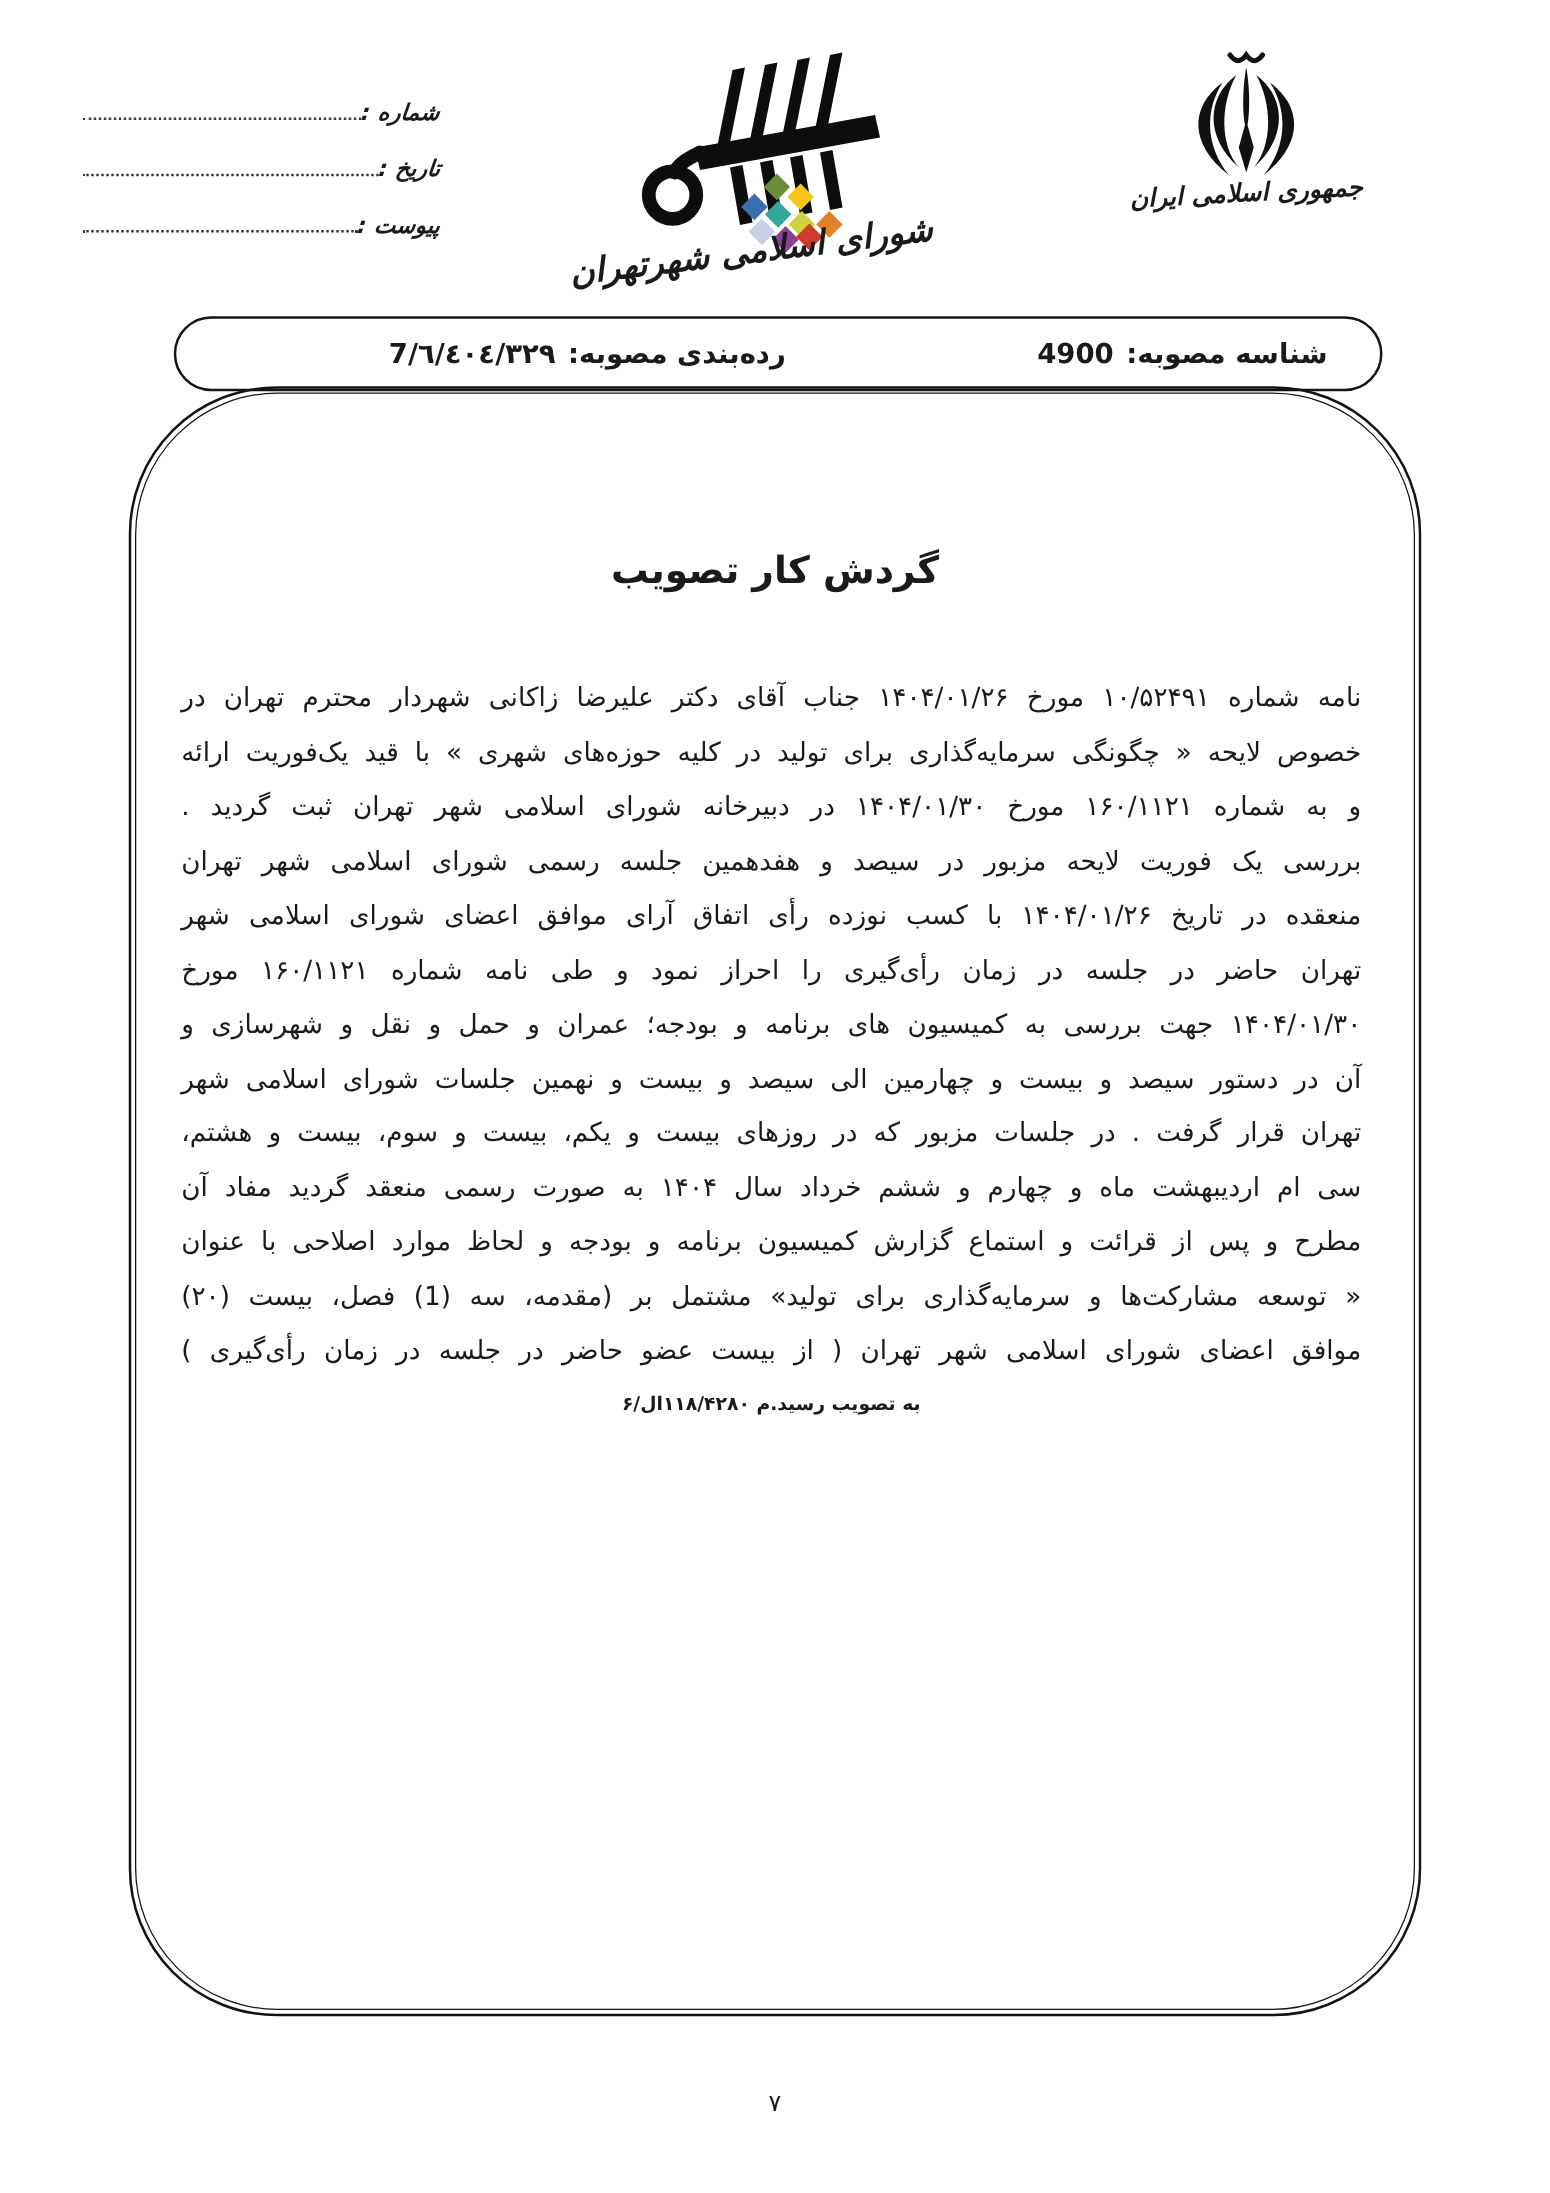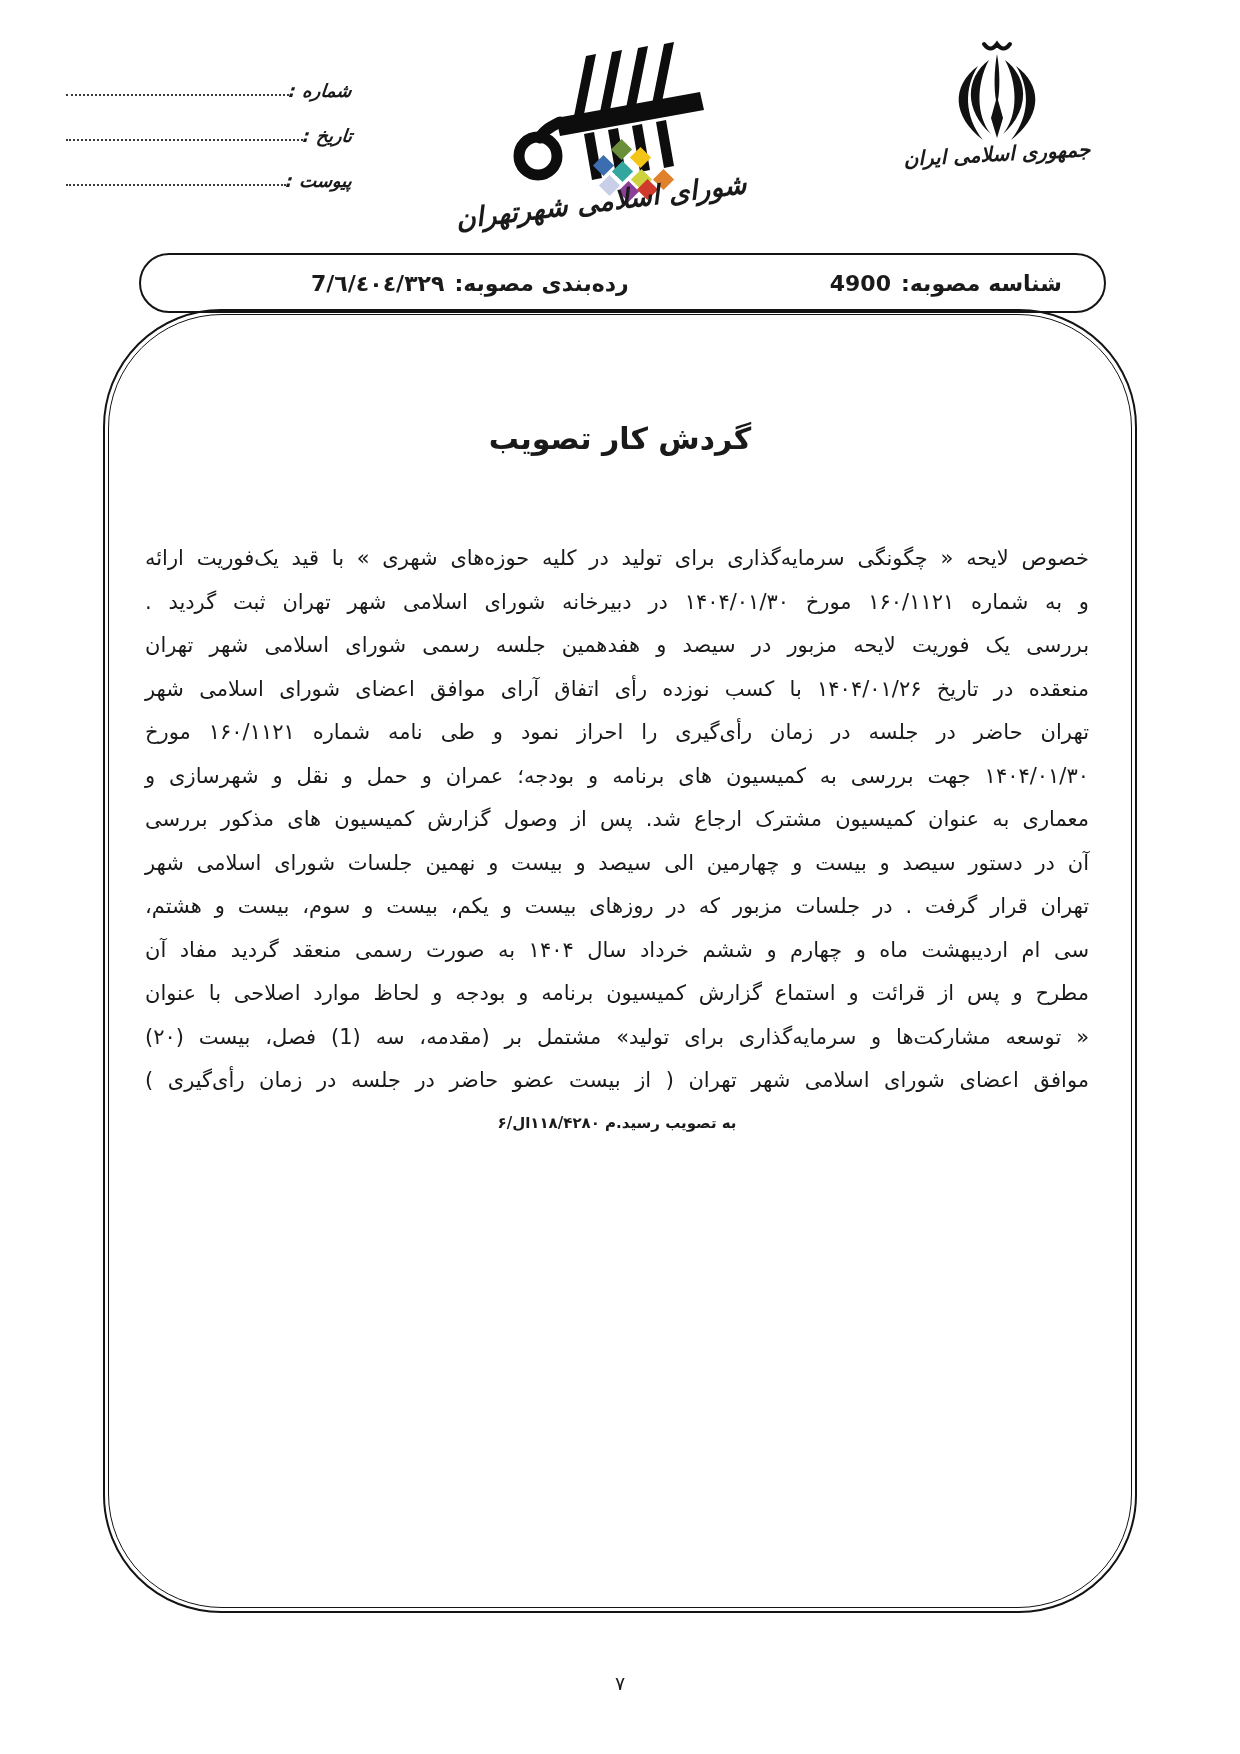--- a/index.html
+++ b/index.html
@@ -48,21 +48,21 @@
   
   .main-box {
     position:absolute; left:103px; top:309px; width:1034px; height:1304px;
     border:2px solid #141414; border-radius:118px;
   }
   .main-box::before {
     content:""; position:absolute; inset:3px;
     border:1.5px solid #141414; border-radius:114px; pointer-events:none;
   }
   .doc-title {
-    position:absolute; left:0; top:110px; width:100%;
+    position:absolute; left:0; top:128px; width:100%;
     text-align:center; font-size:30px; font-weight:bold; direction:rtl;
     letter-spacing:1px;
   }
   .doc-body {
     position:absolute; left:40px; right:46px; top:226px; direction:rtl;
   }
   .line {
     font-size:21px; line-height:43.5px; height:43.5px;
     text-align:justify; text-align-last:justify; white-space:nowrap;
     direction:rtl;
@@ -157,27 +157,27 @@
   </div>
   <div class="band-group">
     <span>رده‌بندی مصوبه:</span>
     <span>٦/٤٠٤/٣٢٩/7</span>
   </div>
 </div>
 
 <div class="main-box">
   <div class="doc-title">گردش کار تصویب</div>
   <div class="doc-body">
+    <div class="line">نامه شماره ۱۰/۵۲۴۹۱ مورخ ۱۴۰۴/۰۱/۲۶ جناب آقای دکتر علیرضا زاکانی شهردار محترم تهران در</div>
     <div class="line">خصوص لایحه « چگونگی سرمایه‌گذاری برای تولید در کلیه حوزه‌های شهری » با قید یک‌فوریت ارائه</div>
     <div class="line">و به شماره ۱۶۰/۱۱۲۱ مورخ ۱۴۰۴/۰۱/۳۰ در دبیرخانه شورای اسلامی شهر تهران ثبت گردید .</div>
     <div class="line">بررسی یک فوریت لایحه مزبور در سیصد و هفدهمین جلسه رسمی شورای اسلامی شهر تهران</div>
     <div class="line">منعقده در تاریخ ۱۴۰۴/۰۱/۲۶ با کسب نوزده رأی اتفاق آرای موافق اعضای شورای اسلامی شهر</div>
     <div class="line">تهران حاضر در جلسه در زمان رأی‌گیری را احراز نمود و طی نامه شماره ۱۶۰/۱۱۲۱ مورخ</div>
     <div class="line">۱۴۰۴/۰۱/۳۰ جهت بررسی به کمیسیون های برنامه و بودجه؛ عمران و حمل و نقل و شهرسازی و</div>
-    <div class="line">معماری به عنوان کمیسیون مشترک ارجاع شد. پس از وصول گزارش کمیسیون های مذکور بررسی</div>
     <div class="line">آن در دستور سیصد و بیست و چهارمین الی سیصد و بیست و نهمین جلسات شورای اسلامی شهر</div>
     <div class="line">تهران قرار گرفت . در جلسات مزبور که در روزهای بیست و یکم، بیست و سوم، بیست و هشتم،</div>
     <div class="line">سی ام اردیبهشت ماه و چهارم و ششم خرداد سال ۱۴۰۴ به صورت رسمی منعقد گردید مفاد آن</div>
     <div class="line">مطرح و پس از قرائت و استماع گزارش کمیسیون برنامه و بودجه و لحاظ موارد اصلاحی با عنوان</div>
     <div class="line">« توسعه مشارکت‌ها و سرمایه‌گذاری برای تولید» مشتمل بر (مقدمه، سه (1) فصل، بیست (۲۰)</div>
     <div class="line">موافق اعضای شورای اسلامی شهر تهران ( از بیست عضو حاضر در جلسه در زمان رأی‌گیری )</div>
     <div class="footnote">به تصویب رسید.م ۱۱۸/۴۲۸۰ال/۶</div>
   </div>
 </div>
 

